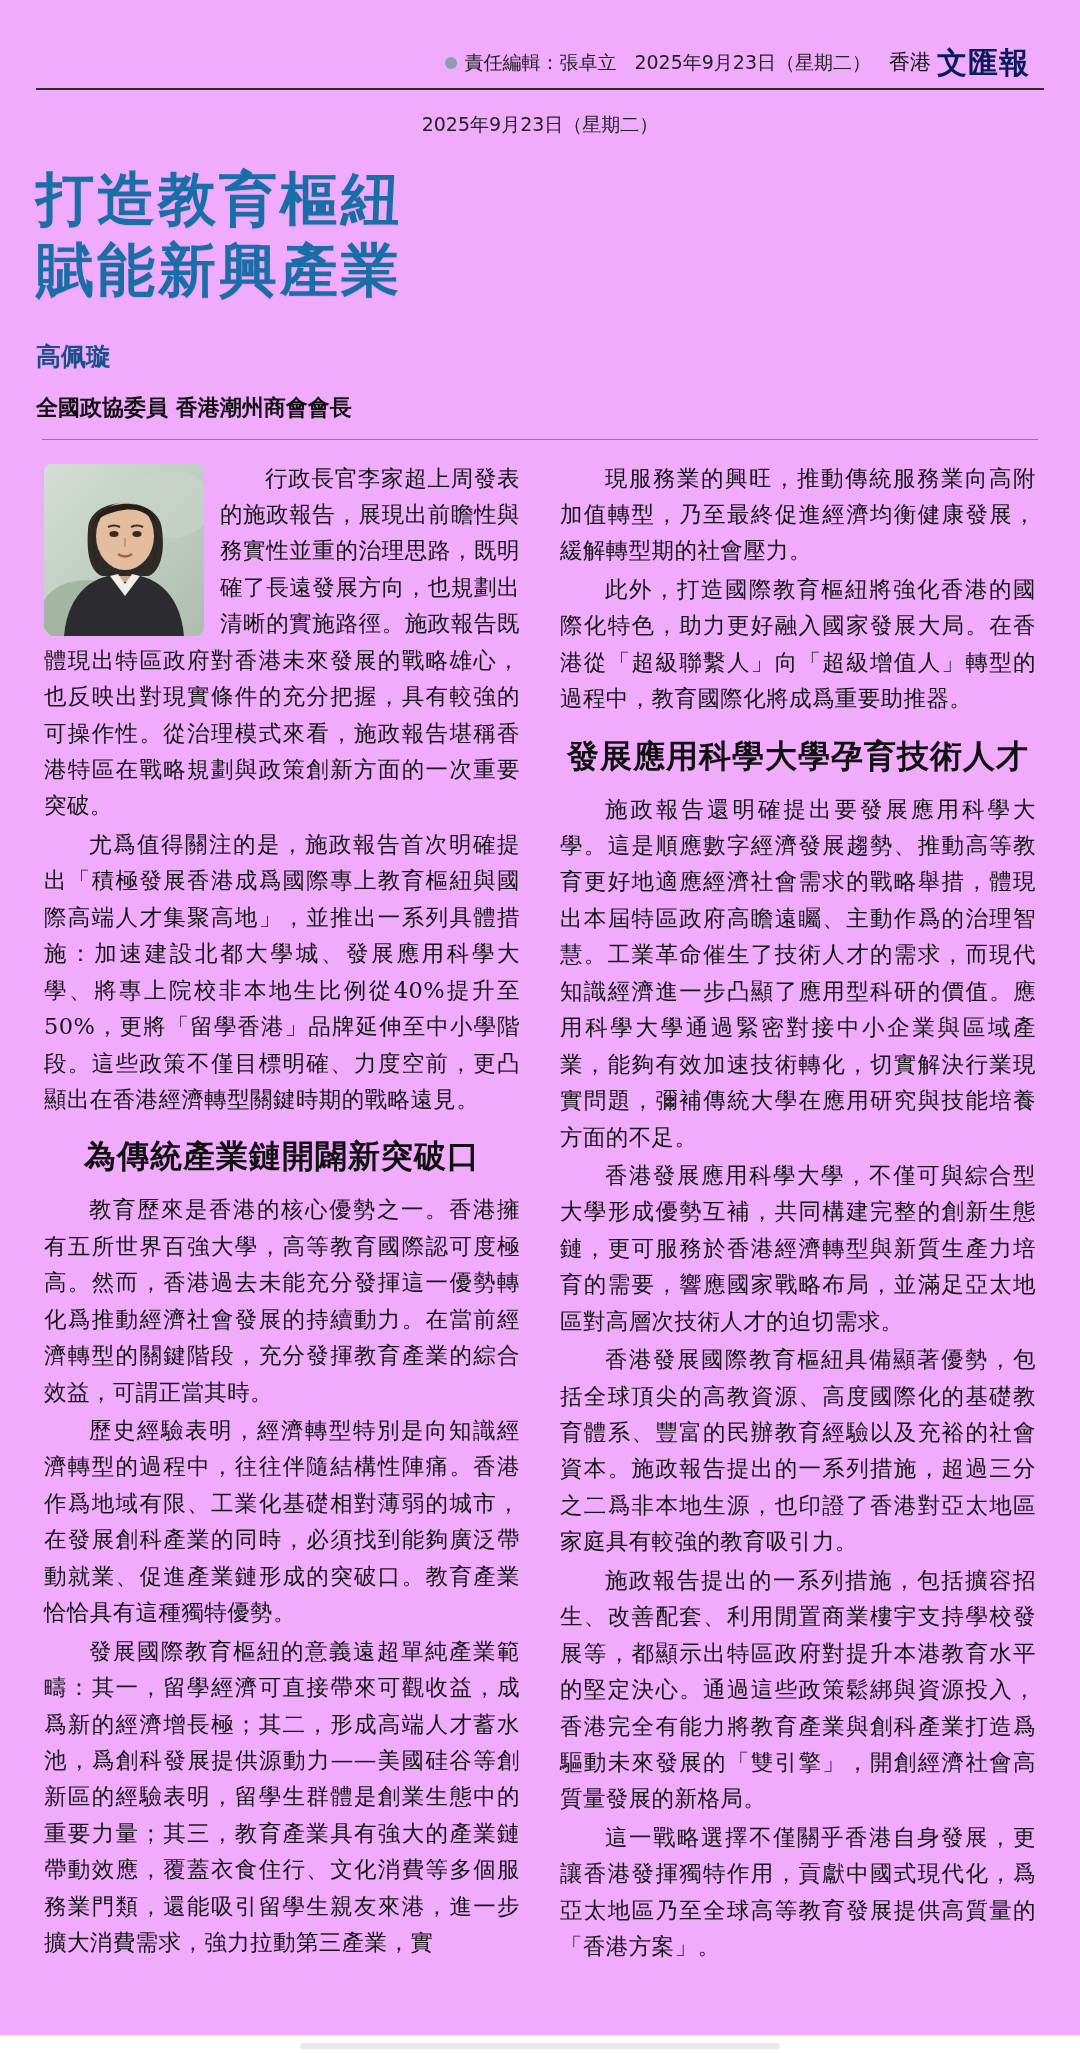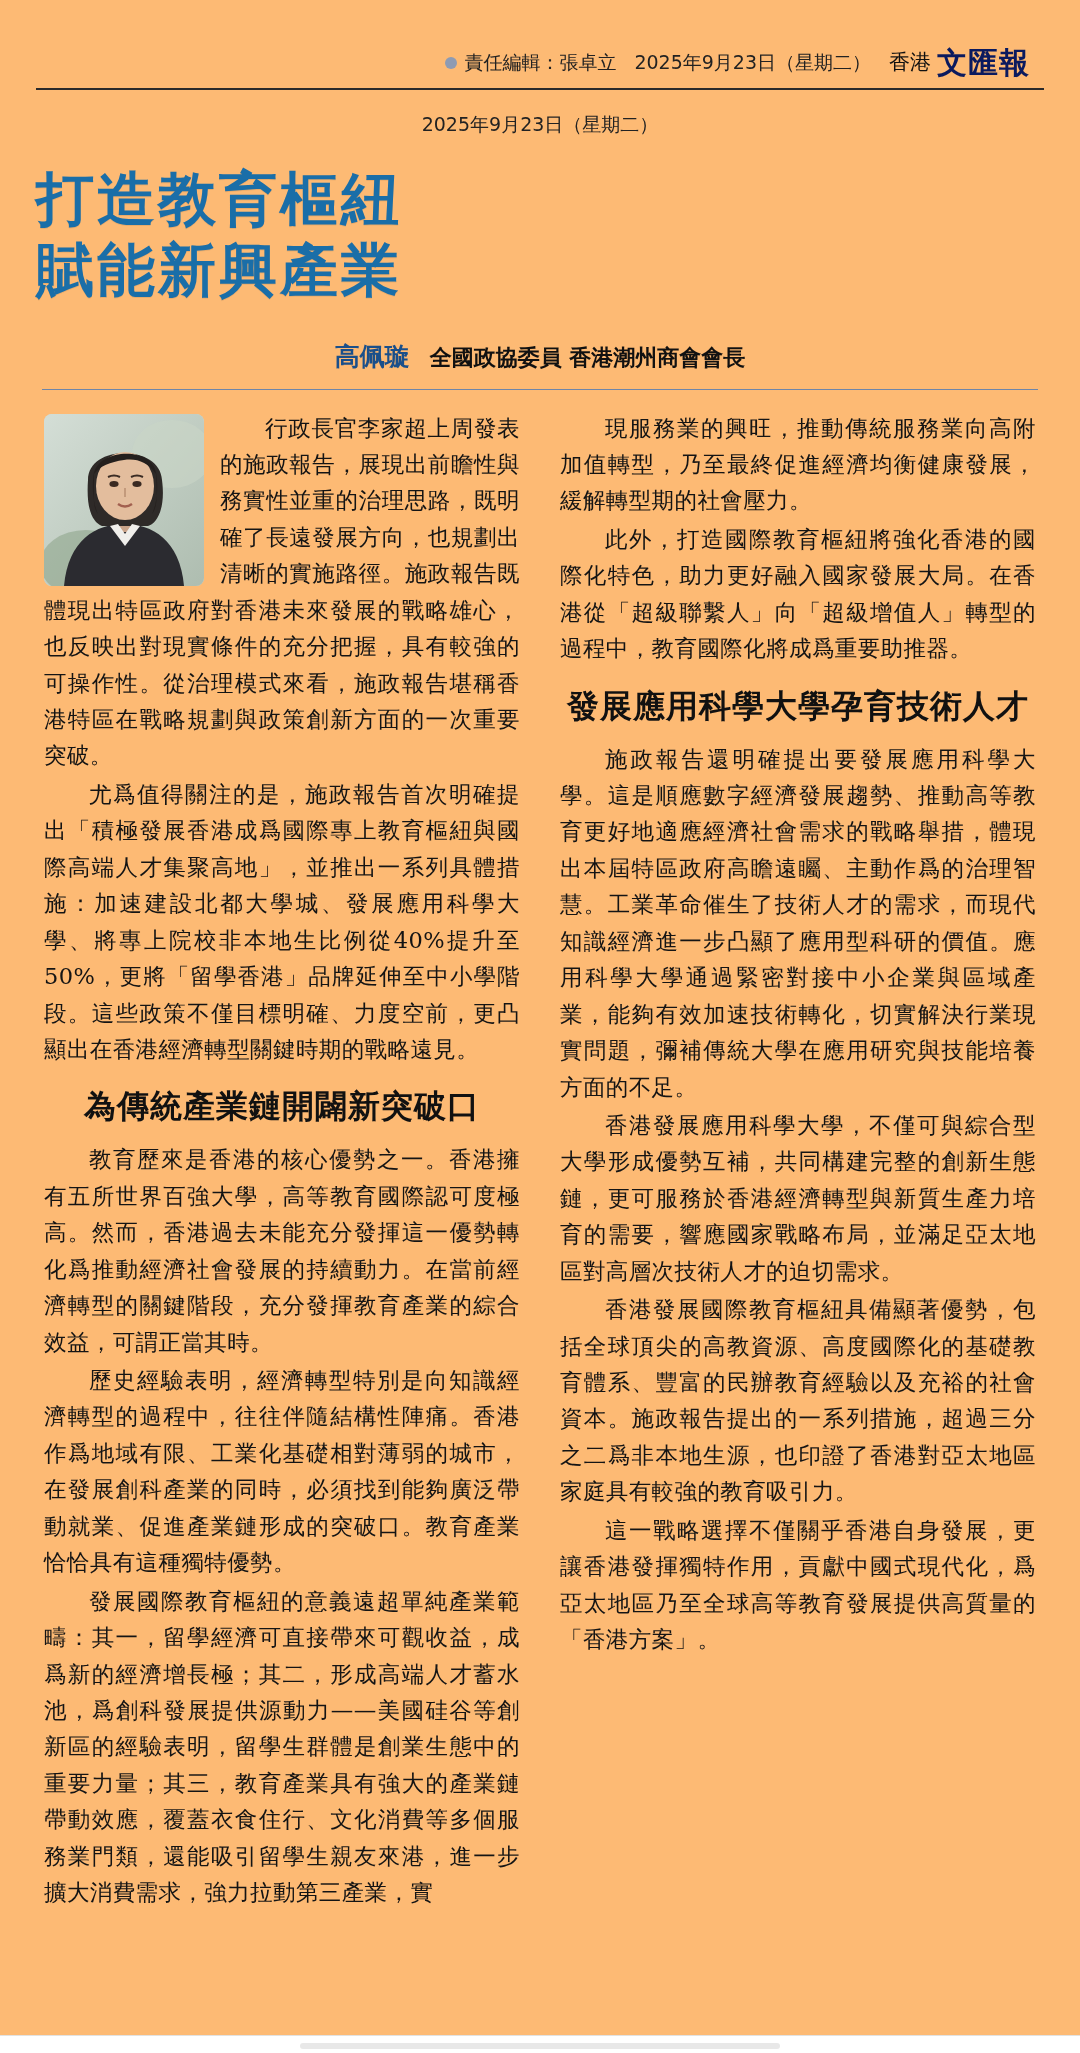--- a/index.html
+++ b/index.html
@@ -10,21 +10,21 @@
     background: #ffffff;
     font-family: "DejaVu Serif", "Liberation Serif", serif;
     color: #1a1a1a;
     overflow: hidden;
   }
   .page {
     position: relative;
     width: 1080px;
     height: 2053px;
     padding: 0 36px;
-    background: #fdba74;
+    background: #f0abfc;
   }
 
   
   .masthead {
     display: flex;
     align-items: center;
     justify-content: flex-end;
     gap: 18px;
     padding: 48px 14px 10px 14px;
     border-bottom: 2px solid #2a2a2a;
@@ -77,20 +77,21 @@
     letter-spacing: 3px;
     text-shadow: 0 1px 0 rgba(0,0,0,0.08);
   }
   .byline {
     display: flex;
     justify-content: center;
     align-items: baseline;
     gap: 20px;
     margin-top: 34px;
     margin-bottom: 16px;
+    flex-direction: column;
   }
   .byline .author {
     font-size: 25px;
     font-weight: bold;
     color: #1a4f8a;
   }
   .byline .affil {
     font-size: 22px;
     font-weight: bold;
     color: #111;
@@ -235,19 +236,20 @@
       <p class="body">發展國際教育樞紐的意義遠超單純產業範疇：其一，留學經濟可直接帶來可觀收益，成爲新的經濟增長極；其二，形成高端人才蓄水池，爲創科發展提供源動力——美國硅谷等創新區的經驗表明，留學生群體是創業生態中的重要力量；其三，教育產業具有強大的產業鏈帶動效應，覆蓋衣食住行、文化消費等多個服務業門類，還能吸引留學生親友來港，進一步擴大消費需求，強力拉動第三產業，實</p>
     </div>
 
     <div class="col">
       <p class="body">現服務業的興旺，推動傳統服務業向高附加值轉型，乃至最終促進經濟均衡健康發展，緩解轉型期的社會壓力。</p>
       <p class="body">此外，打造國際教育樞紐將強化香港的國際化特色，助力更好融入國家發展大局。在香港從「超級聯繫人」向「超級增值人」轉型的過程中，教育國際化將成爲重要助推器。</p>
       <h2 class="subhead">發展應用科學大學孕育技術人才</h2>
       <p class="body">施政報告還明確提出要發展應用科學大學。這是順應數字經濟發展趨勢、推動高等教育更好地適應經濟社會需求的戰略舉措，體現出本屆特區政府高瞻遠矚、主動作爲的治理智慧。工業革命催生了技術人才的需求，而現代知識經濟進一步凸顯了應用型科研的價值。應用科學大學通過緊密對接中小企業與區域產業，能夠有效加速技術轉化，切實解決行業現實問題，彌補傳統大學在應用研究與技能培養方面的不足。</p>
       <p class="body">香港發展應用科學大學，不僅可與綜合型大學形成優勢互補，共同構建完整的創新生態鏈，更可服務於香港經濟轉型與新質生產力培育的需要，響應國家戰略布局，並滿足亞太地區對高層次技術人才的迫切需求。</p>
       <p class="body">香港發展國際教育樞紐具備顯著優勢，包括全球頂尖的高教資源、高度國際化的基礎教育體系、豐富的民辦教育經驗以及充裕的社會資本。施政報告提出的一系列措施，超過三分之二爲非本地生源，也印證了香港對亞太地區家庭具有較強的教育吸引力。</p>
+      <p class="body">施政報告提出的一系列措施，包括擴容招生、改善配套、利用閒置商業樓宇支持學校發展等，都顯示出特區政府對提升本港教育水平的堅定決心。通過這些政策鬆綁與資源投入，香港完全有能力將教育產業與創科產業打造爲驅動未來發展的「雙引擎」，開創經濟社會高質量發展的新格局。</p>
       <p class="body">這一戰略選擇不僅關乎香港自身發展，更讓香港發揮獨特作用，貢獻中國式現代化，爲亞太地區乃至全球高等教育發展提供高質量的「香港方案」。</p>
     </div>
   </div>
 
   <div class="footer-strip"></div>
   <div class="footer-bar"></div>
 </div>
 
 </body></html>

